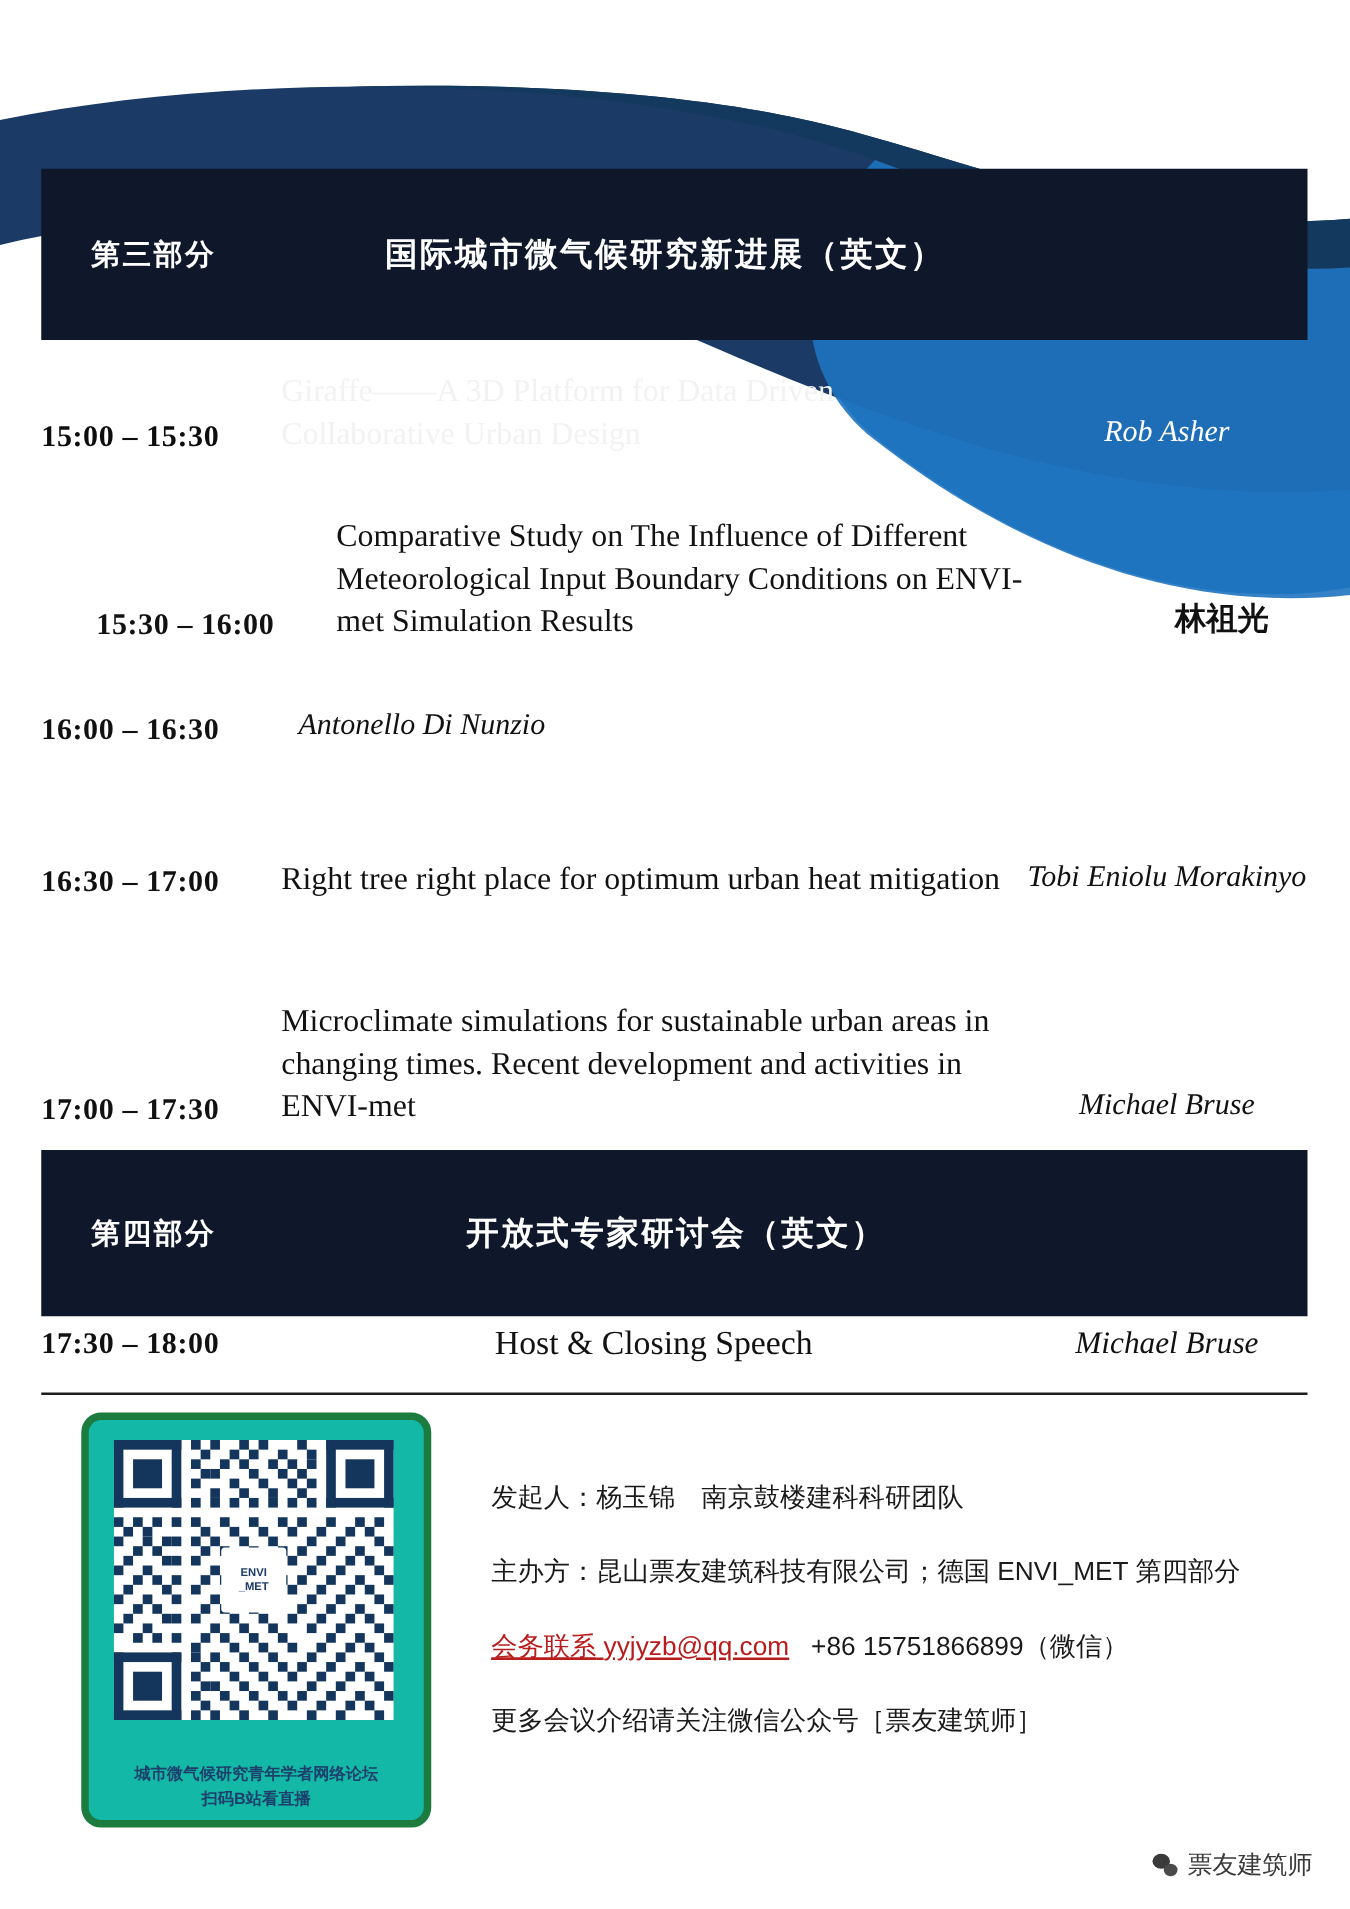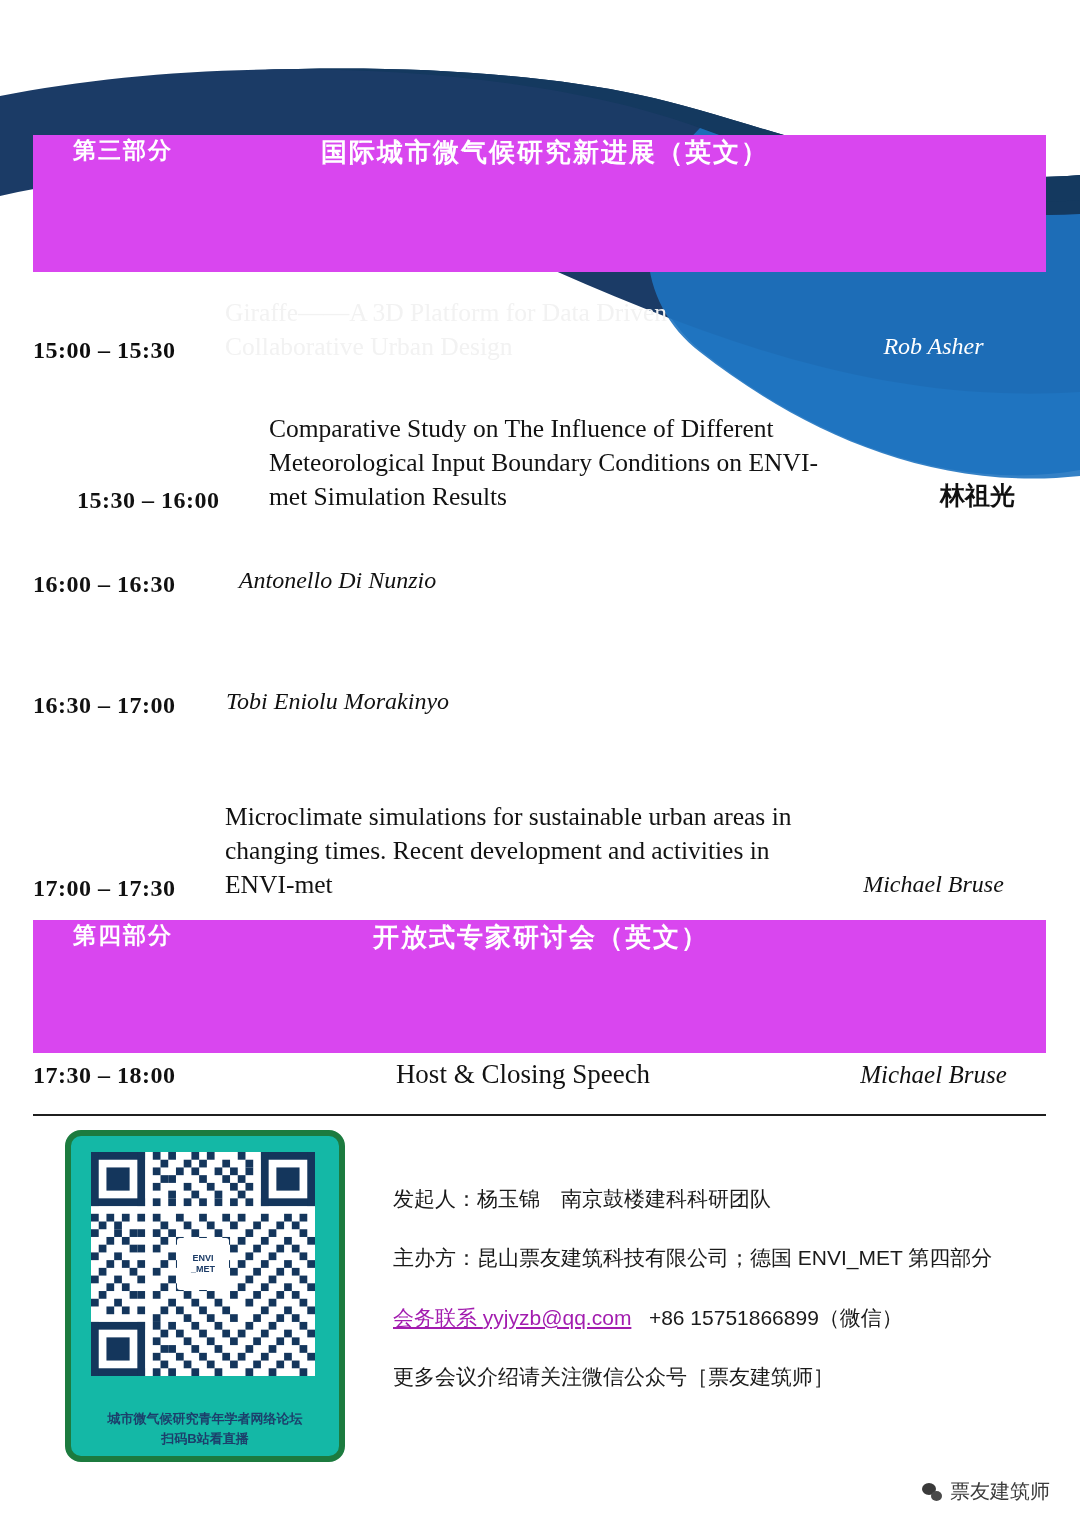--- a/index.html
+++ b/index.html
@@ -30,42 +30,43 @@
     position: relative;
     z-index: 5;
     width: 1080px;
     height: 1527px;
   }
 
   .section-band {
     position: absolute;
     left: 33px;
     width: 1013px;
-    background: #d946ef;
+    background: #0f172a;
     color: #ffffff;
     display: flex;
+    align-items: center;
   }
   .band-part {
     font-family: "Liberation Sans", sans-serif;
     font-weight: bold;
     font-size: 23px;
     letter-spacing: 2px;
     margin-left: 40px;
     width: 210px;
     flex: none;
   }
   .band-title {
     font-family: "Liberation Sans", sans-serif;
     font-weight: bold;
     font-size: 26px;
     letter-spacing: 2px;
   }
 
   #band3 { top: 135px; height: 137px; }
-  #band3 .band-title { margin-left: 38px; }
+  #band3 .band-title { margin-left: 25px; }
   #band4 { top: 920px; height: 133px; }
   #band4 .band-title { margin-left: 90px; }
 
   .row {
     position: absolute;
     left: 33px;
     width: 1013px;
     display: flex;
     align-items: flex-end;
   }
@@ -197,21 +198,21 @@
   .contact {
     flex: 1;
     margin-left: 48px;
     padding-top: 54px;
     font-family: "Liberation Sans", sans-serif;
     font-size: 21px;
     color: #1a1a1a;
   }
   .contact .line { margin-bottom: 30px; line-height: 1.4; }
   .contact .link {
-    color: #a21caf;
+    color: #b91c1c;
     text-decoration: underline;
   }
   .contact .link .label { text-decoration: underline; }
 
   .wechat-badge {
     position: absolute;
     right: 30px;
     bottom: 22px;
     display: flex;
     align-items: center;
@@ -274,20 +275,21 @@
     <div class="speaker cjk">林祖光</div>
   </div>
 
   <div class="row" id="row3">
     <div class="time" style="padding-top:26px;">16:00 – 16:30</div>
     <div class="speaker">Antonello Di Nunzio</div>
   </div>
 
   <div class="row" id="row4">
     <div class="time" style="padding-top:14px;">16:30 – 17:00</div>
+    <div class="title">Right tree right place for optimum urban heat mitigation</div>
     <div class="speaker">Tobi Eniolu Morakinyo</div>
   </div>
 
   <div class="row" id="row5">
     <div class="time" style="padding-top:28px;">17:00 – 17:30</div>
     <div class="title">Microclimate simulations for sustainable urban areas in changing times. Recent development and activities in ENVI-met</div>
     <div class="speaker">Michael Bruse</div>
   </div>
 
   <div class="section-band" id="band4">

